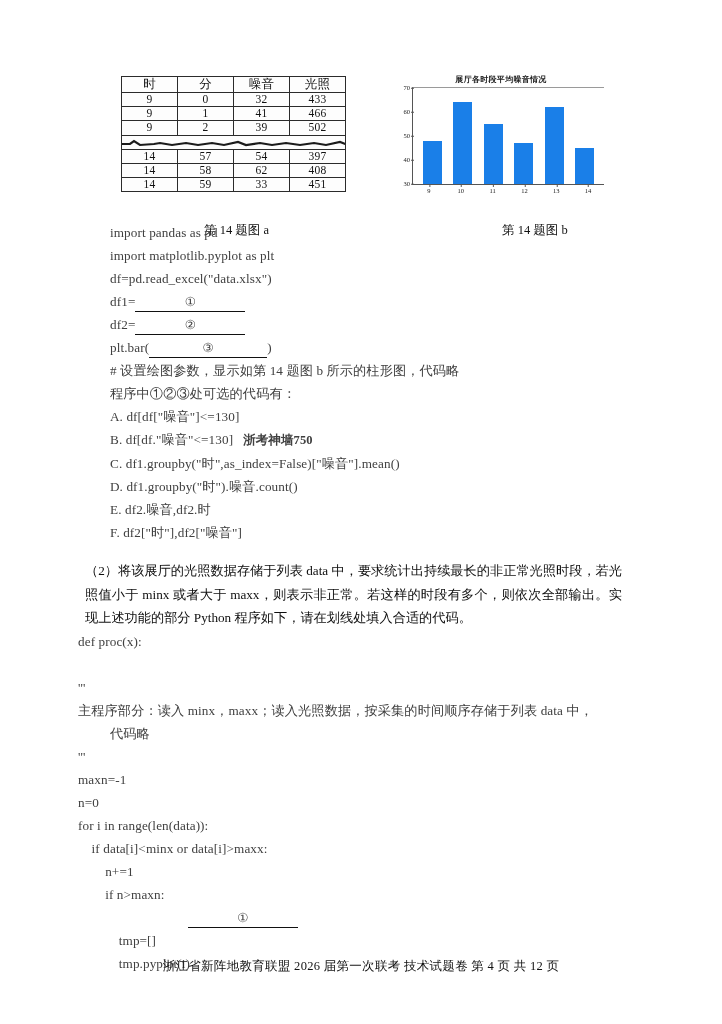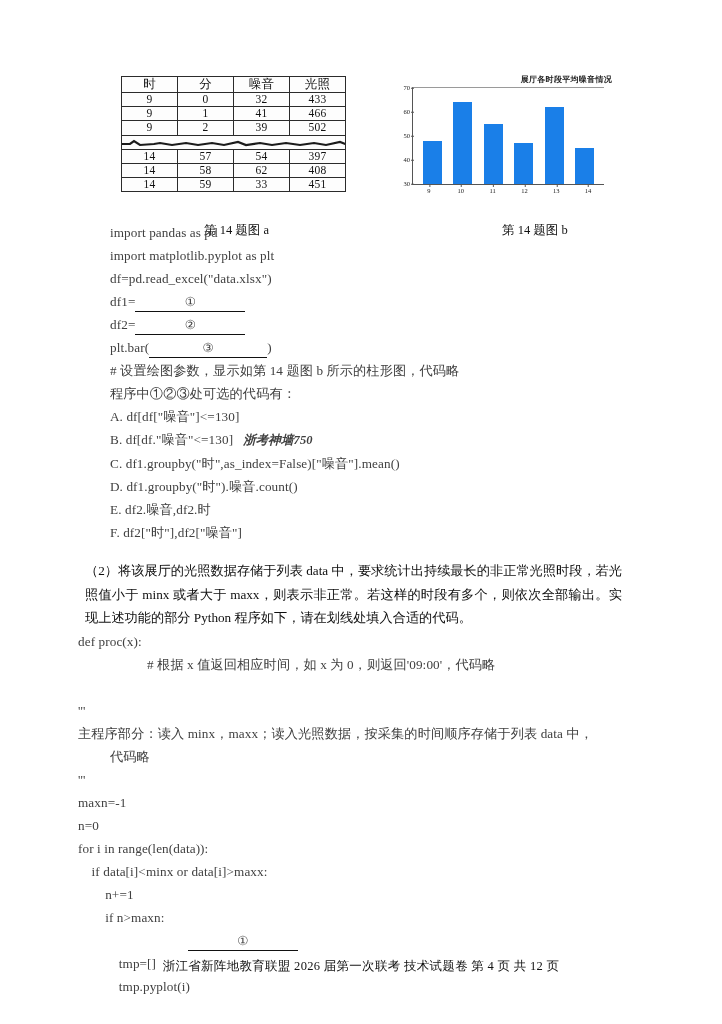--- a/index.html
+++ b/index.html
@@ -86,21 +86,21 @@
     left: 390px;
     top: 8px;
     width: 222px;
     height: 130px;
   }
   .chart-title {
     position: absolute;
     left: 0;
     top: 0;
     width: 222px;
-    text-align: right;
+    text-align: center;
     font-size: 8px;
     font-family: "Liberation Serif", serif;
     font-weight: bold;
     color: #1a1a1a;
     letter-spacing: 0.3px;
   }
   .plot-area {
     position: absolute;
     left: 22px;
     top: 13px;
@@ -225,21 +225,20 @@
   }
   .blank-a { width: 110px; }
   .blank-b { width: 118px; }
   .circnum {
     font-size: 12.5px;
   }
 
   .hand {
     font-family: "Liberation Serif", serif;
     font-weight: bold;
-    font-style: italic;
     font-size: 12.5px;
   }
 
   
   .footer {
     position: absolute;
     left: 0;
     top: 958px;
     width: 722px;
     text-align: center;
@@ -367,21 +366,20 @@
     <div class="line ind-0">C. df1.groupby("时",as_index=False)["噪音"].mean()</div>
     <div class="line ind-0">D. df1.groupby("时").噪音.count()</div>
     <div class="line ind-0">E. df2.噪音,df2.时</div>
     <div class="line ind-0">F. df2["时"],df2["噪音"]</div>
 
     <div class="para para-first" style="padding-left:85px;text-indent:0;">
       <span>（2）</span><span>将该展厅的光照数据存储于列表 data 中，要求统计出持续最长的非正常光照时段，若光照值小于 minx 或者大于 maxx，则表示非正常。若这样的时段有多个，则依次全部输出。实现上述功能的部分 Python 程序如下，请在划线处填入合适的代码。</span>
     </div>
 
     <div class="line ind-1">def proc(x):</div>
-    <div class="line ind-2"># 根据 x 值返回相应时间，如 x 为 0，则返回'09:00'，代码略</div>
     <div class="blankline"></div>
     <div class="line ind-1">'''</div>
     <div class="line ind-1">主程序部分：读入 minx，maxx；读入光照数据，按采集的时间顺序存储于列表 data 中，</div>
     <div class="line ind-0">代码略</div>
     <div class="line ind-1">'''</div>
 
     <div class="line ind-1">maxn=-1</div>
     <div class="line ind-1">n=0</div>
     <div class="line ind-1">for i in range(len(data)):</div>
     <div class="line ind-1">    if data[i]&lt;minx or data[i]&gt;maxx:</div>

